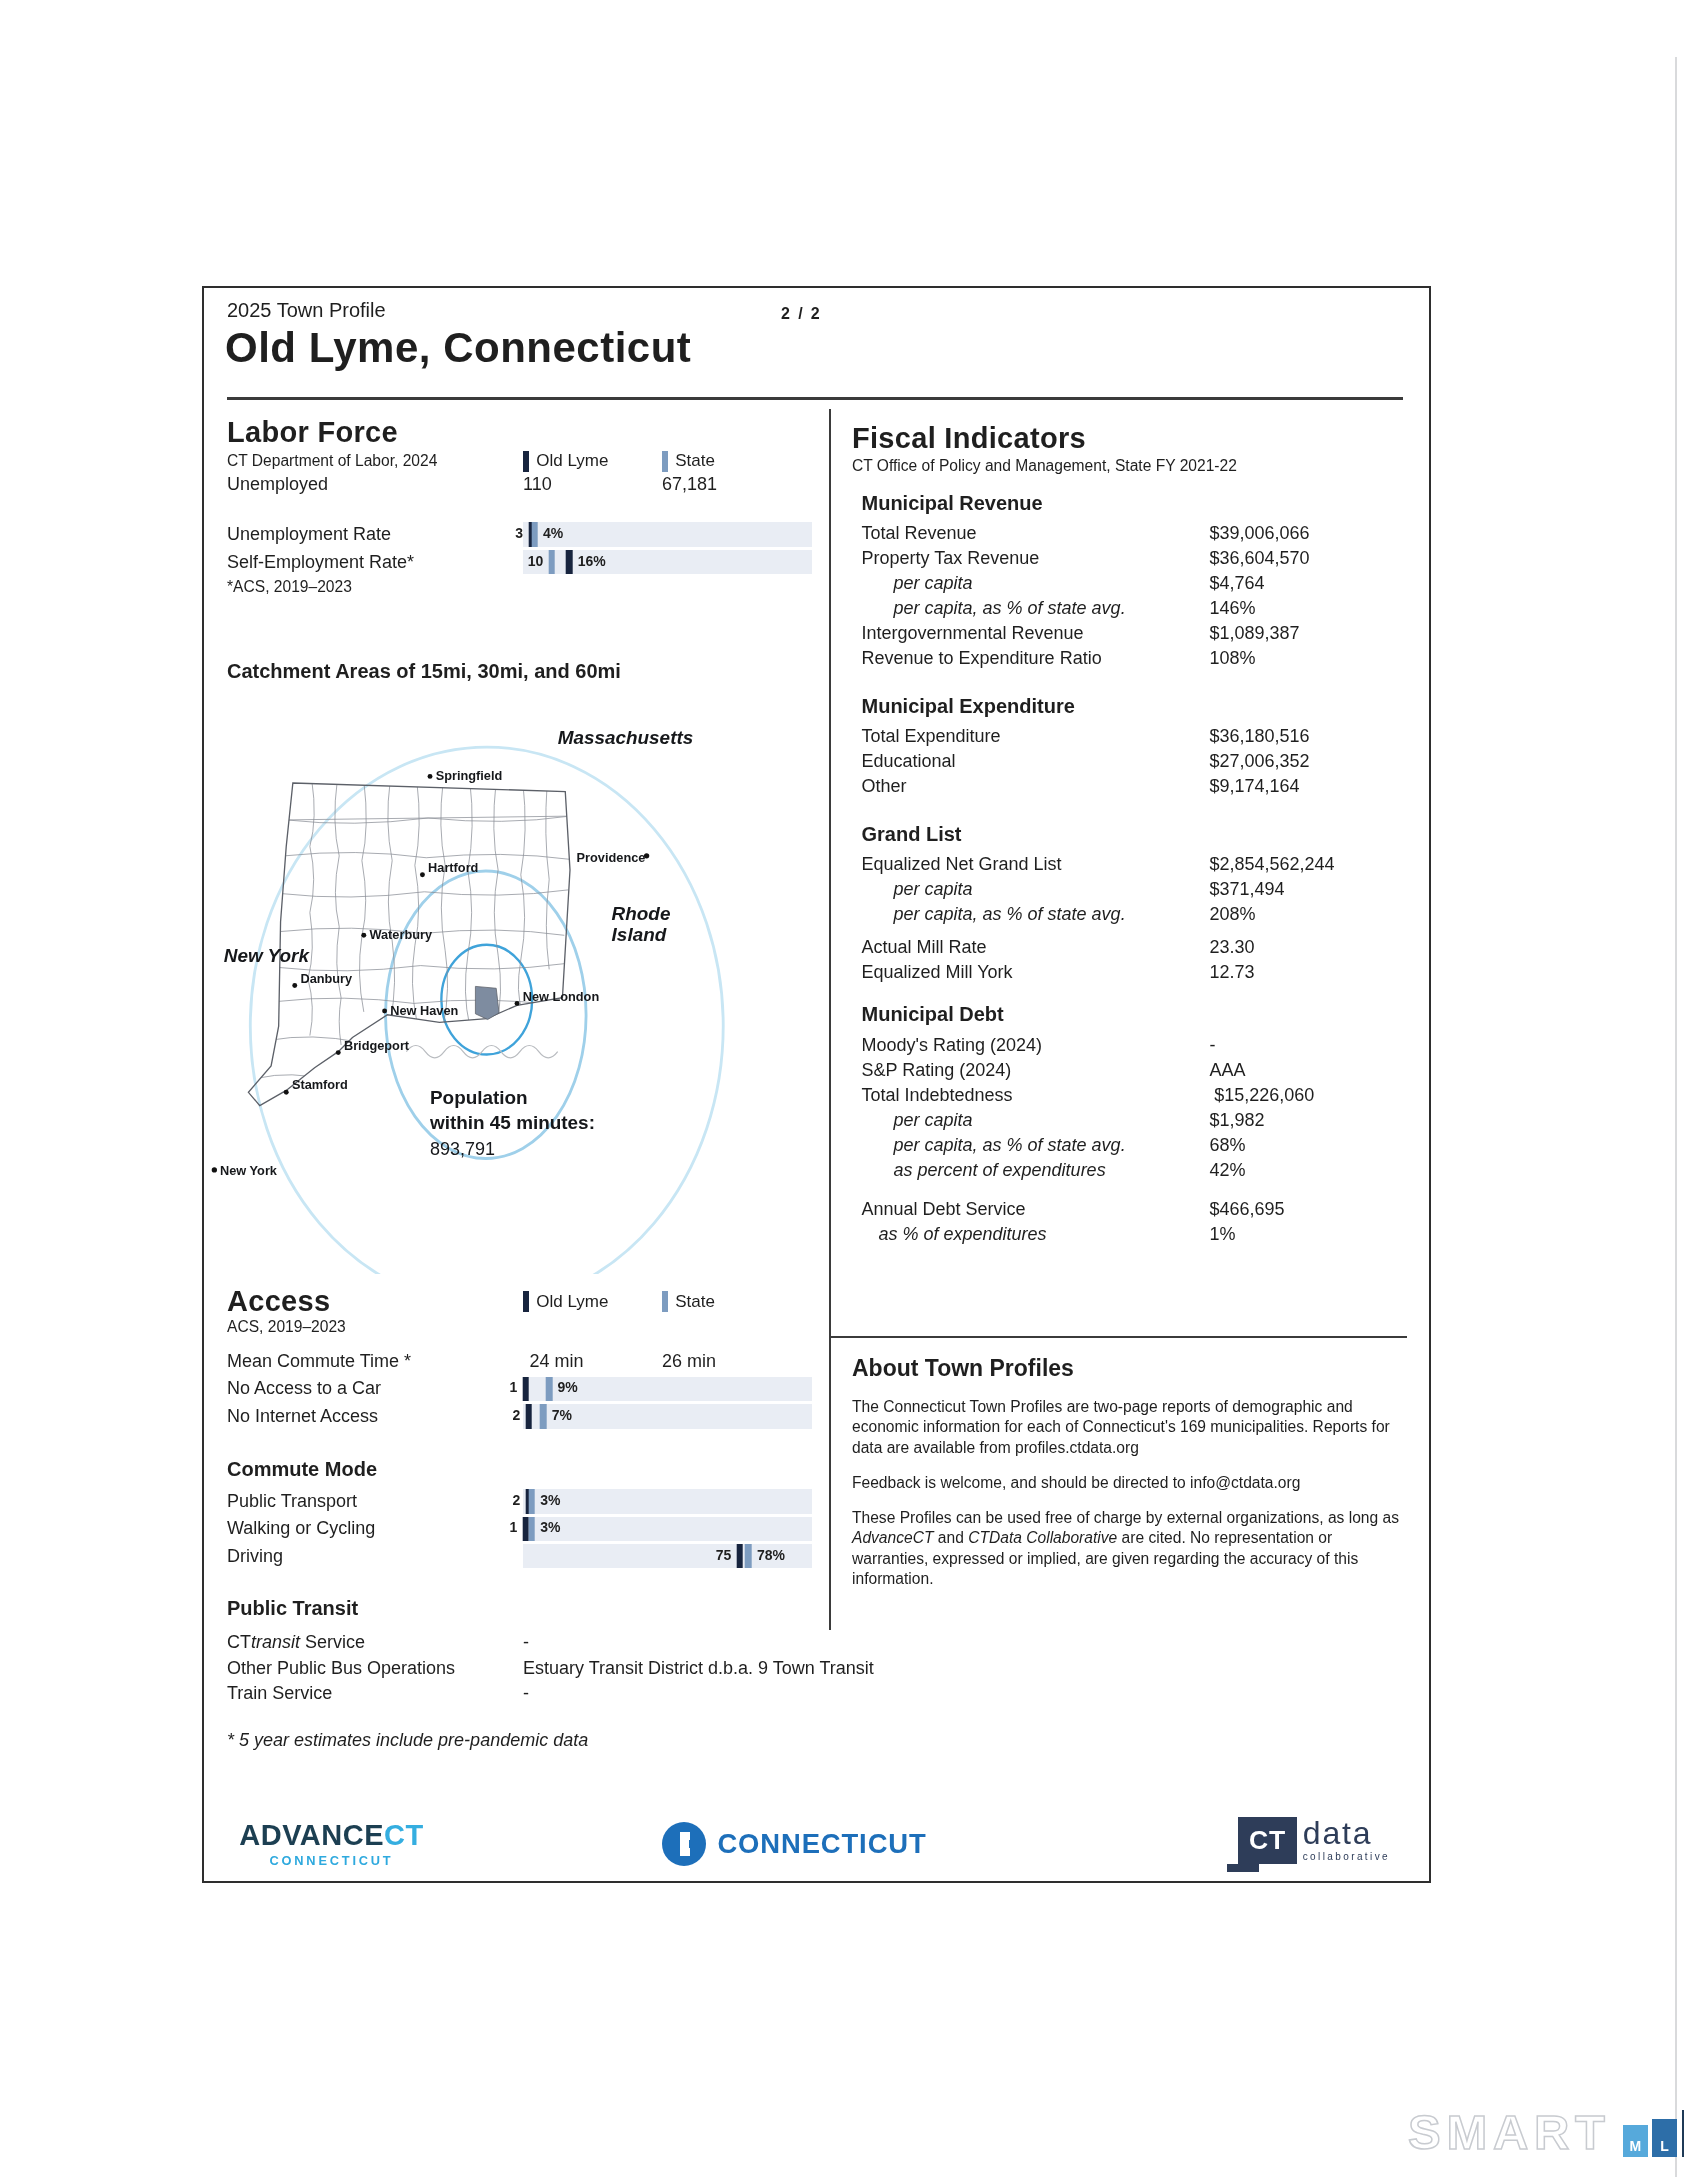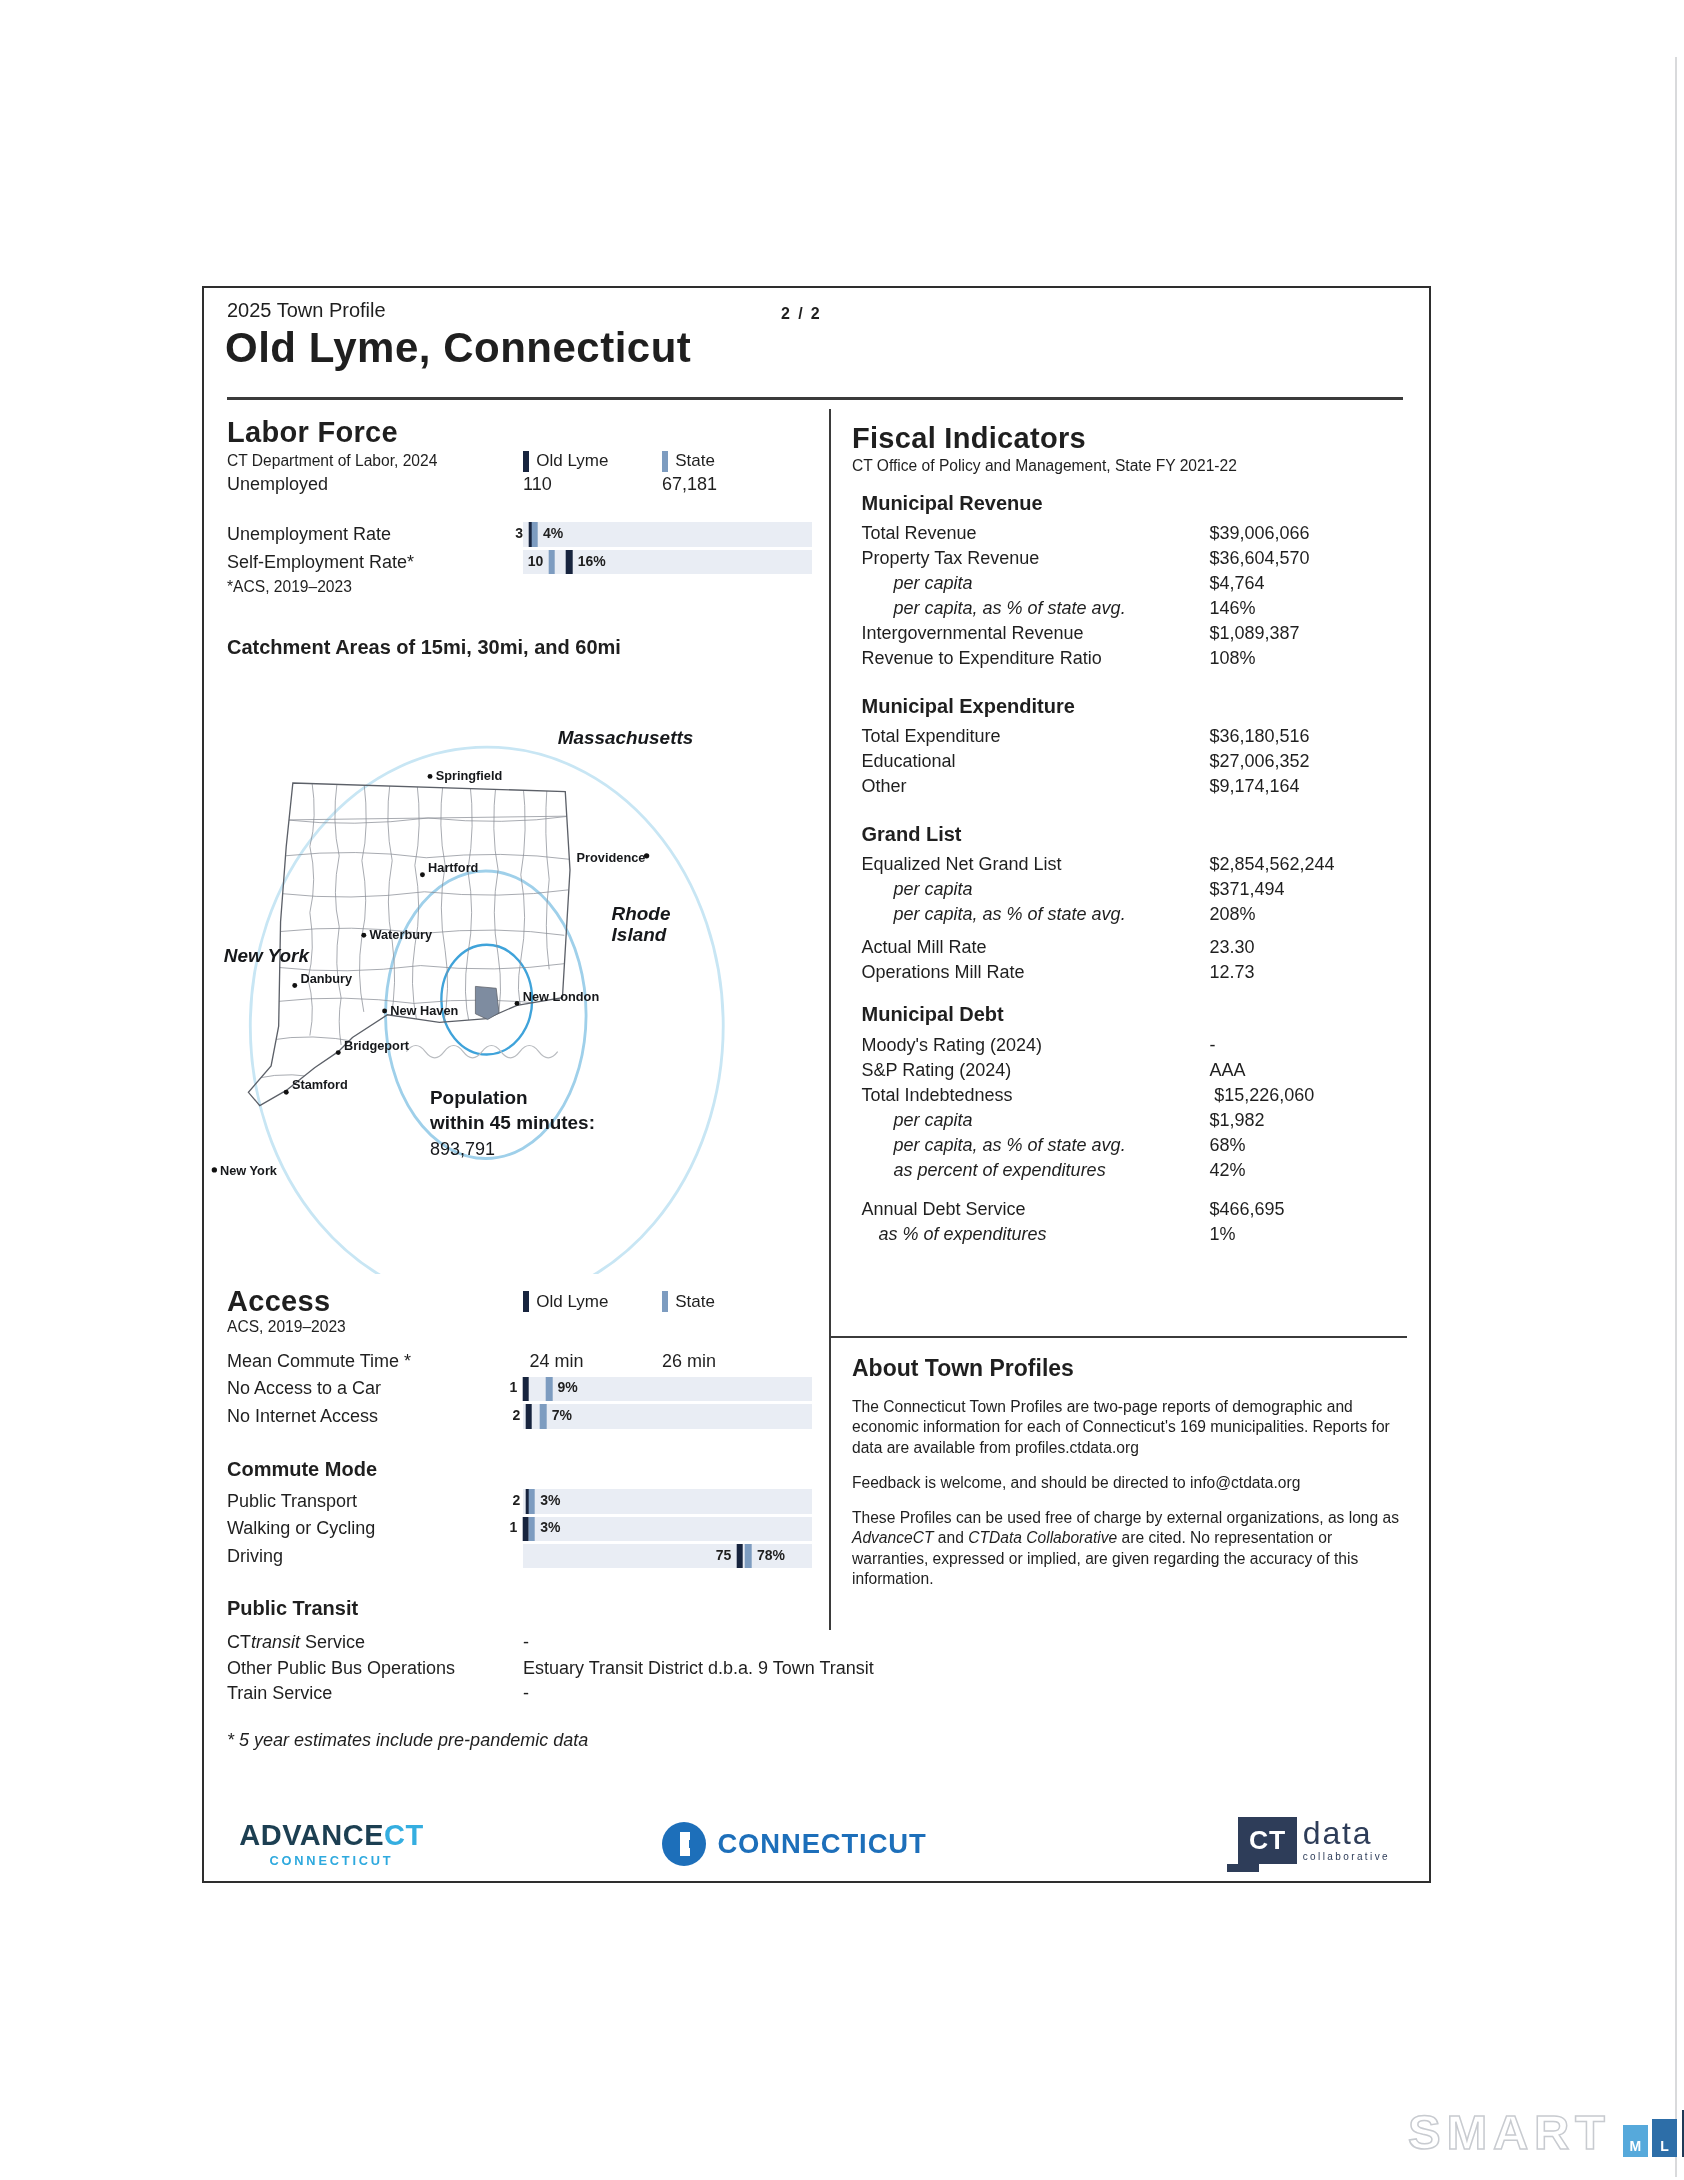--- a/index.html
+++ b/index.html
@@ -146,21 +146,21 @@
       <div class="lab">Self-Employment Rate*</div>
       <div class="bar-track">
           <span class="mark" style="left: 16%; background: rgb(23, 36, 62);"></span>
           <span class="mark" style="left: 10%; background: rgb(125, 156, 192);"></span>
           <span class="blab" style="left: calc(10% - 8.5px); transform: translateX(-100%);">10</span>
           <span class="blab" style="left: calc(16% + 8.5px);">16%</span>
         </div>
     </div>
     <div class="src" style="margin-top:2.8px;">*ACS, 2019–2023</div>
 
-    <div class="subhead" style="margin-top:40px;">Catchment Areas of 15mi, 30mi, and 60mi</div>
+    <div class="subhead" style="margin-top:64px;">Catchment Areas of 15mi, 30mi, and 60mi</div>
   </div>
 
   <div id="map-wrap">
     <svg viewBox="0 0 665 590">
       <defs>
         <clipPath id="ctclip">
           <path d="M 95,73 L 383,82 L 388,165 L 380,300 L 332,308 L 300,322 L 250,326 L 195,318 L 158,342 L 143,357 L 118,374 L 88,398 L 60,414 L 48,400 L 72,372 L 80,330 L 82,220 L 88,140 Z"></path>
         </clipPath>
       </defs>
 
@@ -372,21 +372,21 @@
       <div class="f-row">
           <div class="lab ind i">per capita, as % of state avg.</div>
           <div class="val">208%</div>
         </div>
       <div class="gap8"></div>
       <div class="f-row">
           <div class="lab">Actual Mill Rate</div>
           <div class="val">23.30</div>
         </div>
       <div class="f-row">
-          <div class="lab">Operations Mill Rate</div>
+          <div class="lab">Equalized Mill York</div>
           <div class="val">12.73</div>
         </div>
     </div>
 
     <div class="subhead" style="margin-top:18px; padding-left:9.5px;">Municipal Debt</div>
     <div style="padding-left:9.5px; margin-top:7.6px;">
       <div class="f-row">
           <div class="lab">Moody's Rating (2024)</div>
           <div class="val">-</div>
         </div>

